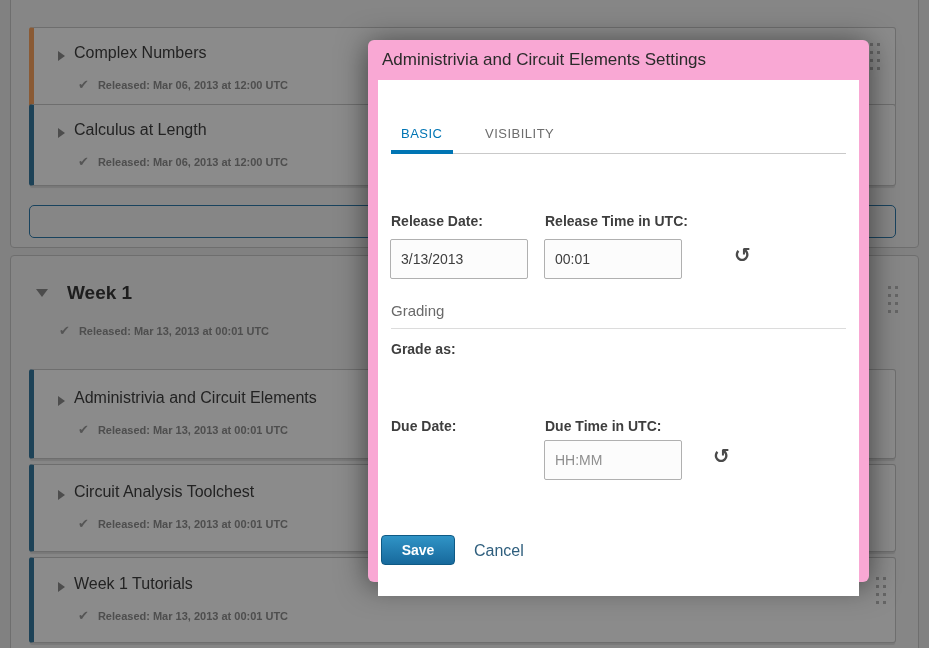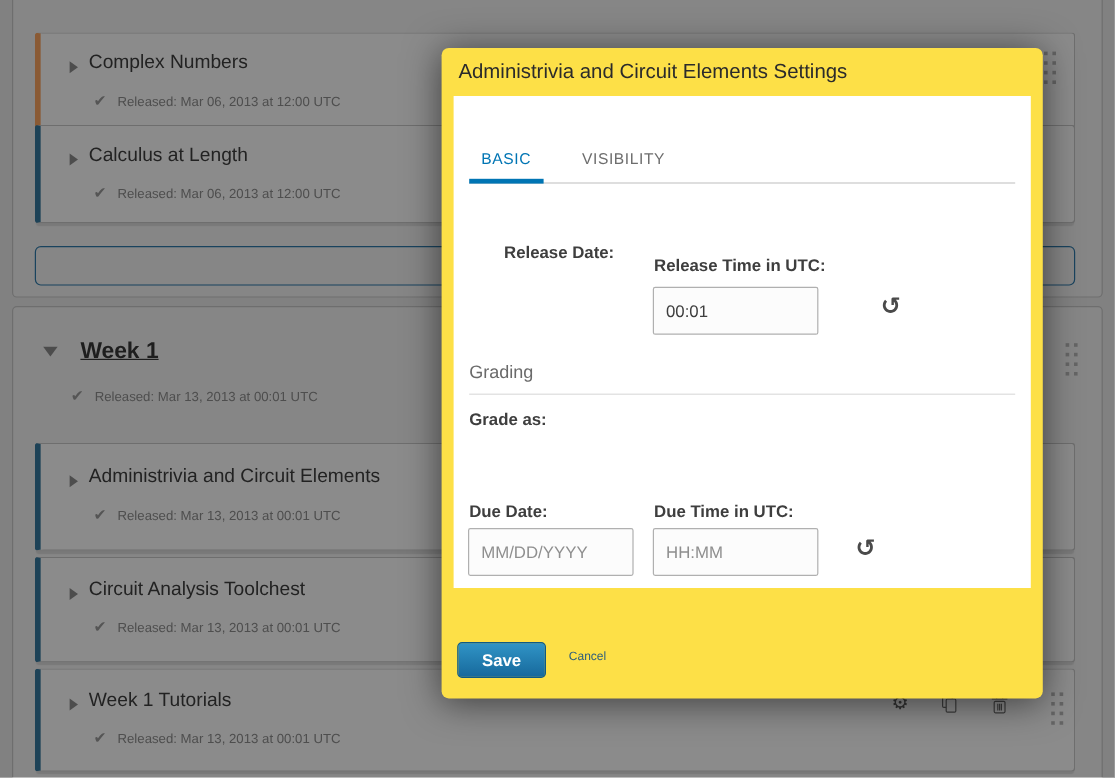--- a/index.html
+++ b/index.html
@@ -20,51 +20,51 @@
     position:absolute; left:18px; width:867px;
     background:#fdfdfd; border:1px solid #c9c9c9;
     border-left-width:5px; border-radius:3px;
     box-shadow: 0 3px 1px -1px rgba(0,0,0,0.10);
   }
   .sub-row.accent-orange { border-left-color:#fba45f; }
   .sub-row.accent-blue   { border-left-color:#35789e; }
   .sub-title { position:absolute; left:40px; top:16px; font-size:16px; color:#3f3f3f; }
   .released-line { position:absolute; left:44px; display:flex; align-items:center; gap:9px; }
   .check-glyph { font-family:"DejaVu Sans", sans-serif; font-size:13px; color:#9b9b9b; line-height:1; }
-  .released-text { font-size:11px; font-weight:normal; color:#8e8e8e; }
+  .released-text { font-size:11px; font-weight:bold; color:#8e8e8e; }
   .caret-right {
     position:absolute; left:24px; width:0; height:0;
     border-left:7px solid #8c8c8c; border-top:5px solid transparent; border-bottom:5px solid transparent;
   }
   .caret-down {
     position:absolute; width:0; height:0;
     border-top:8px solid #8a8a8a; border-left:6px solid transparent; border-right:6px solid transparent;
   }
-  .section-title { position:absolute; left:56px; top:26px; font-size:19px; font-weight:bold; color:#383838;text-decoration:underline; }
+  .section-title { position:absolute; left:56px; top:26px; font-size:19px; font-weight:bold; color:#383838; }
   .new-subsection-btn {
     position:absolute; left:18px; width:867px; height:33px;
     background:transparent; border:1px solid #2f7bab; border-radius:5px; cursor:pointer;
   }
   .row-icons { position:absolute; display:flex; align-items:flex-start; }
   .icon-btn { background:none; border:none; cursor:pointer; padding:0; color:#6e6e6e; }
   .gear-glyph { font-family:"DejaVu Sans", sans-serif; font-size:16px; color:#5f5f5f; line-height:1; }
   .drag-handle { cursor:grab; }
 
   
   .overlay { position:absolute; inset:0; background:rgba(0,0,0,0.45); z-index:5; }
 
   
   .modal {
     position:absolute; left:368px; top:40px; width:501px; height:542px; z-index:10;
-    background:#fde047; border-radius:6px;
+    background:#f9a8d4; border-radius:6px;
     box-shadow: 0 3px 30px rgba(0,0,0,0.55);
   }
   .modal-title { position:absolute; left:14px; top:10px; font-size:17px; color:#2b2b2b; }
   .modal-body {
-    position:absolute; left:10px; top:40px; width:481px; height:410px; background:#ffffff;
+    position:absolute; left:10px; top:40px; width:481px; height:516px; background:#ffffff;
   }
   .tabs-row {
     position:absolute; left:13px; right:13px; top:44px;
     border-bottom:1px solid #c9c9c9;
   }
   .tab {
     display:inline-block; font-size:13px; letter-spacing:0.5px;
     padding:0 10px 9px 10px; color:#6d6d6d; cursor:pointer; text-decoration:none;
   }
   .tab.active { color:#0075b4; border-bottom:4px solid #0075b4; margin-bottom:-1px; }
@@ -93,21 +93,21 @@
   .select-spinner { position:absolute; right:8px; top:4px; display:flex; flex-direction:column; gap:3px; }
   .spin-up { width:0; height:0; border-bottom:5px solid #222; border-left:4px solid transparent; border-right:4px solid transparent; }
   .spin-down { width:0; height:0; border-top:5px solid #222; border-left:4px solid transparent; border-right:4px solid transparent; }
   .save-btn {
     position:absolute; left:13px; top:495px; width:74px; height:30px;
     background:linear-gradient(#3094c6, #17699c);
     border:1px solid #0f5a85; border-radius:4px;
     color:#ffffff; font-weight:bold; font-size:14px; cursor:pointer;
     font-family:"Liberation Sans", sans-serif;
   }
-  .cancel-link { position:absolute; left:106px; top:502px; font-size:10px; color:#2e5e7d; text-decoration:none; cursor:pointer; }
+  .cancel-link { position:absolute; left:106px; top:502px; font-size:16px; color:#2e5e7d; text-decoration:none; cursor:pointer; }
 </style>
 </head>
 <body>
 
 <div class="page">
 
   <div class="section-card" style="top:-40px; height:288px;">
 
     <div class="sub-row accent-orange" style="top:66px; height:80px;">
       <span class="caret-right" style="top:23px;"></span>
@@ -249,31 +249,31 @@
   <div class="modal-title">Administrivia and Circuit Elements Settings</div>
 
   <div class="modal-body">
 
     <div class="tabs-row">
       <a class="tab active">BASIC</a>
       <a class="tab inactive">VISIBILITY</a>
     </div>
 
 
-    <span class="field-label" style="left:13px; top:122px;margin-left:29px;">Release Date:</span>
+    <span class="field-label" style="left:13px; top:133px;">Release Date:</span>
     <span class="field-label" style="left:167px; top:133px;">Release Time in UTC:</span>
+    <input class="text-input" style="left: 12px; top: 159px;" value="3/13/2013">
     <input class="text-input" style="left: 166px; top: 159px;" value="00:01">
     <button class="reset-btn" style="left:356px; top:165px;">↺</button>
 
     <div class="group-heading" style="top:222px;">Grading</div>
 
     <span class="field-label" style="left:13px; top:261px;">Grade as:</span>
 
     <span class="field-label" style="left:13px; top:338px;">Due Date:</span>
     <span class="field-label" style="left:167px; top:338px;">Due Time in UTC:</span>
-    <input class="text-input" style="left: 12px; top: 360px;" placeholder="MM/DD/YYYY">
     <input class="text-input" style="left: 166px; top: 360px;" placeholder="HH:MM">
     <button class="reset-btn" style="left:335px; top:366px;">↺</button>
   </div>
 
   <button class="save-btn">Save</button>
   <a class="cancel-link">Cancel</a>
 </div>
 
 </body></html>

